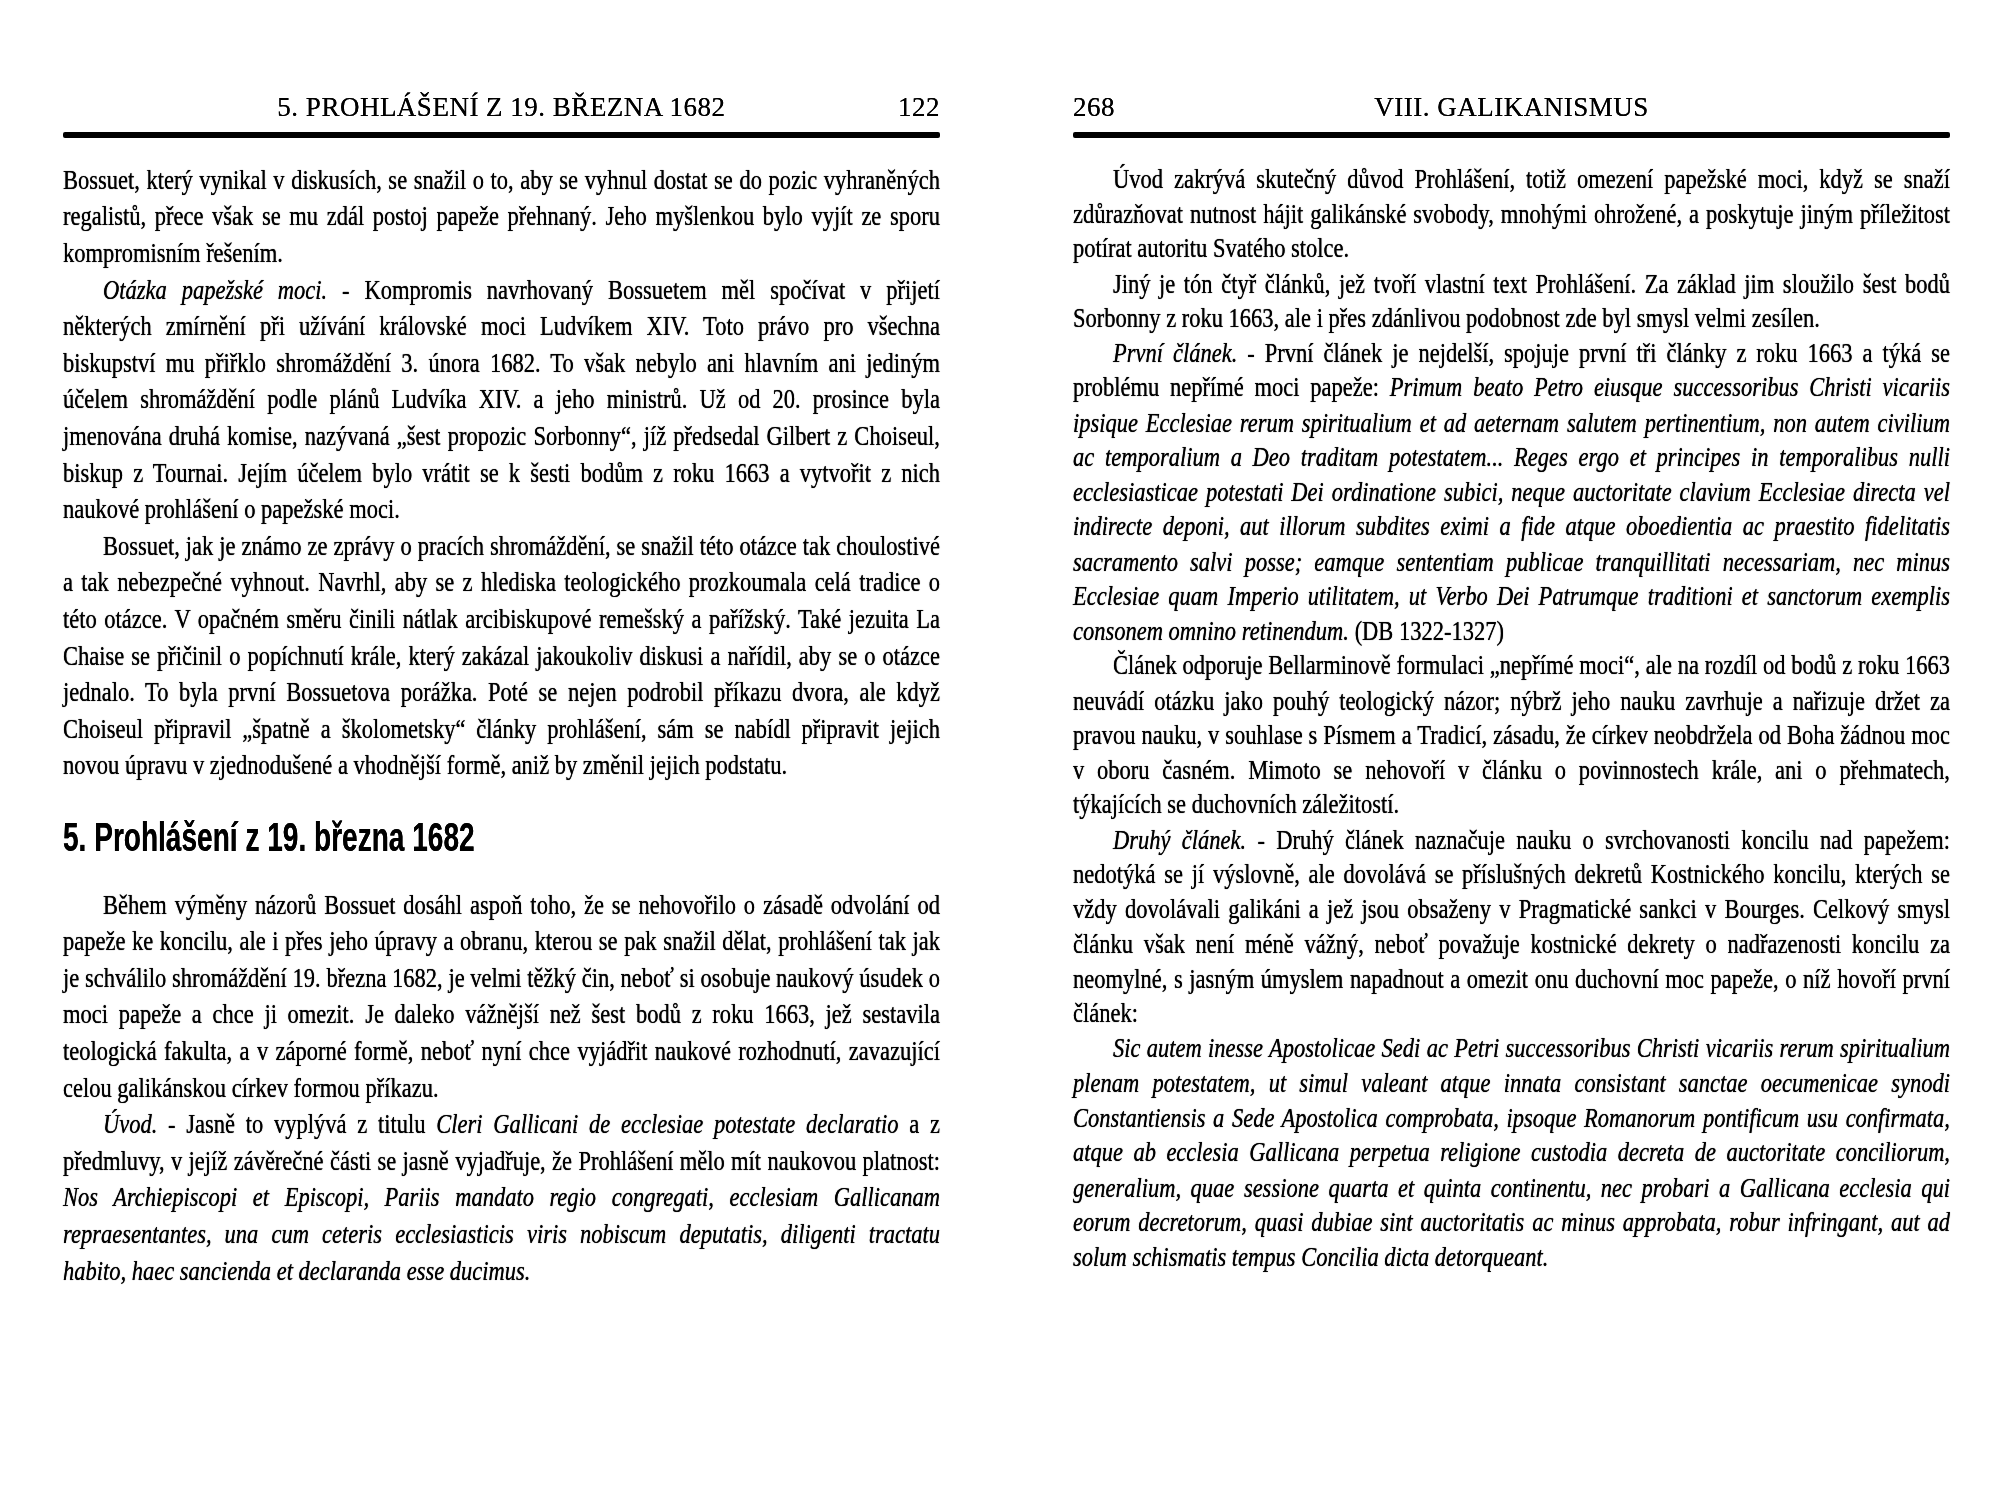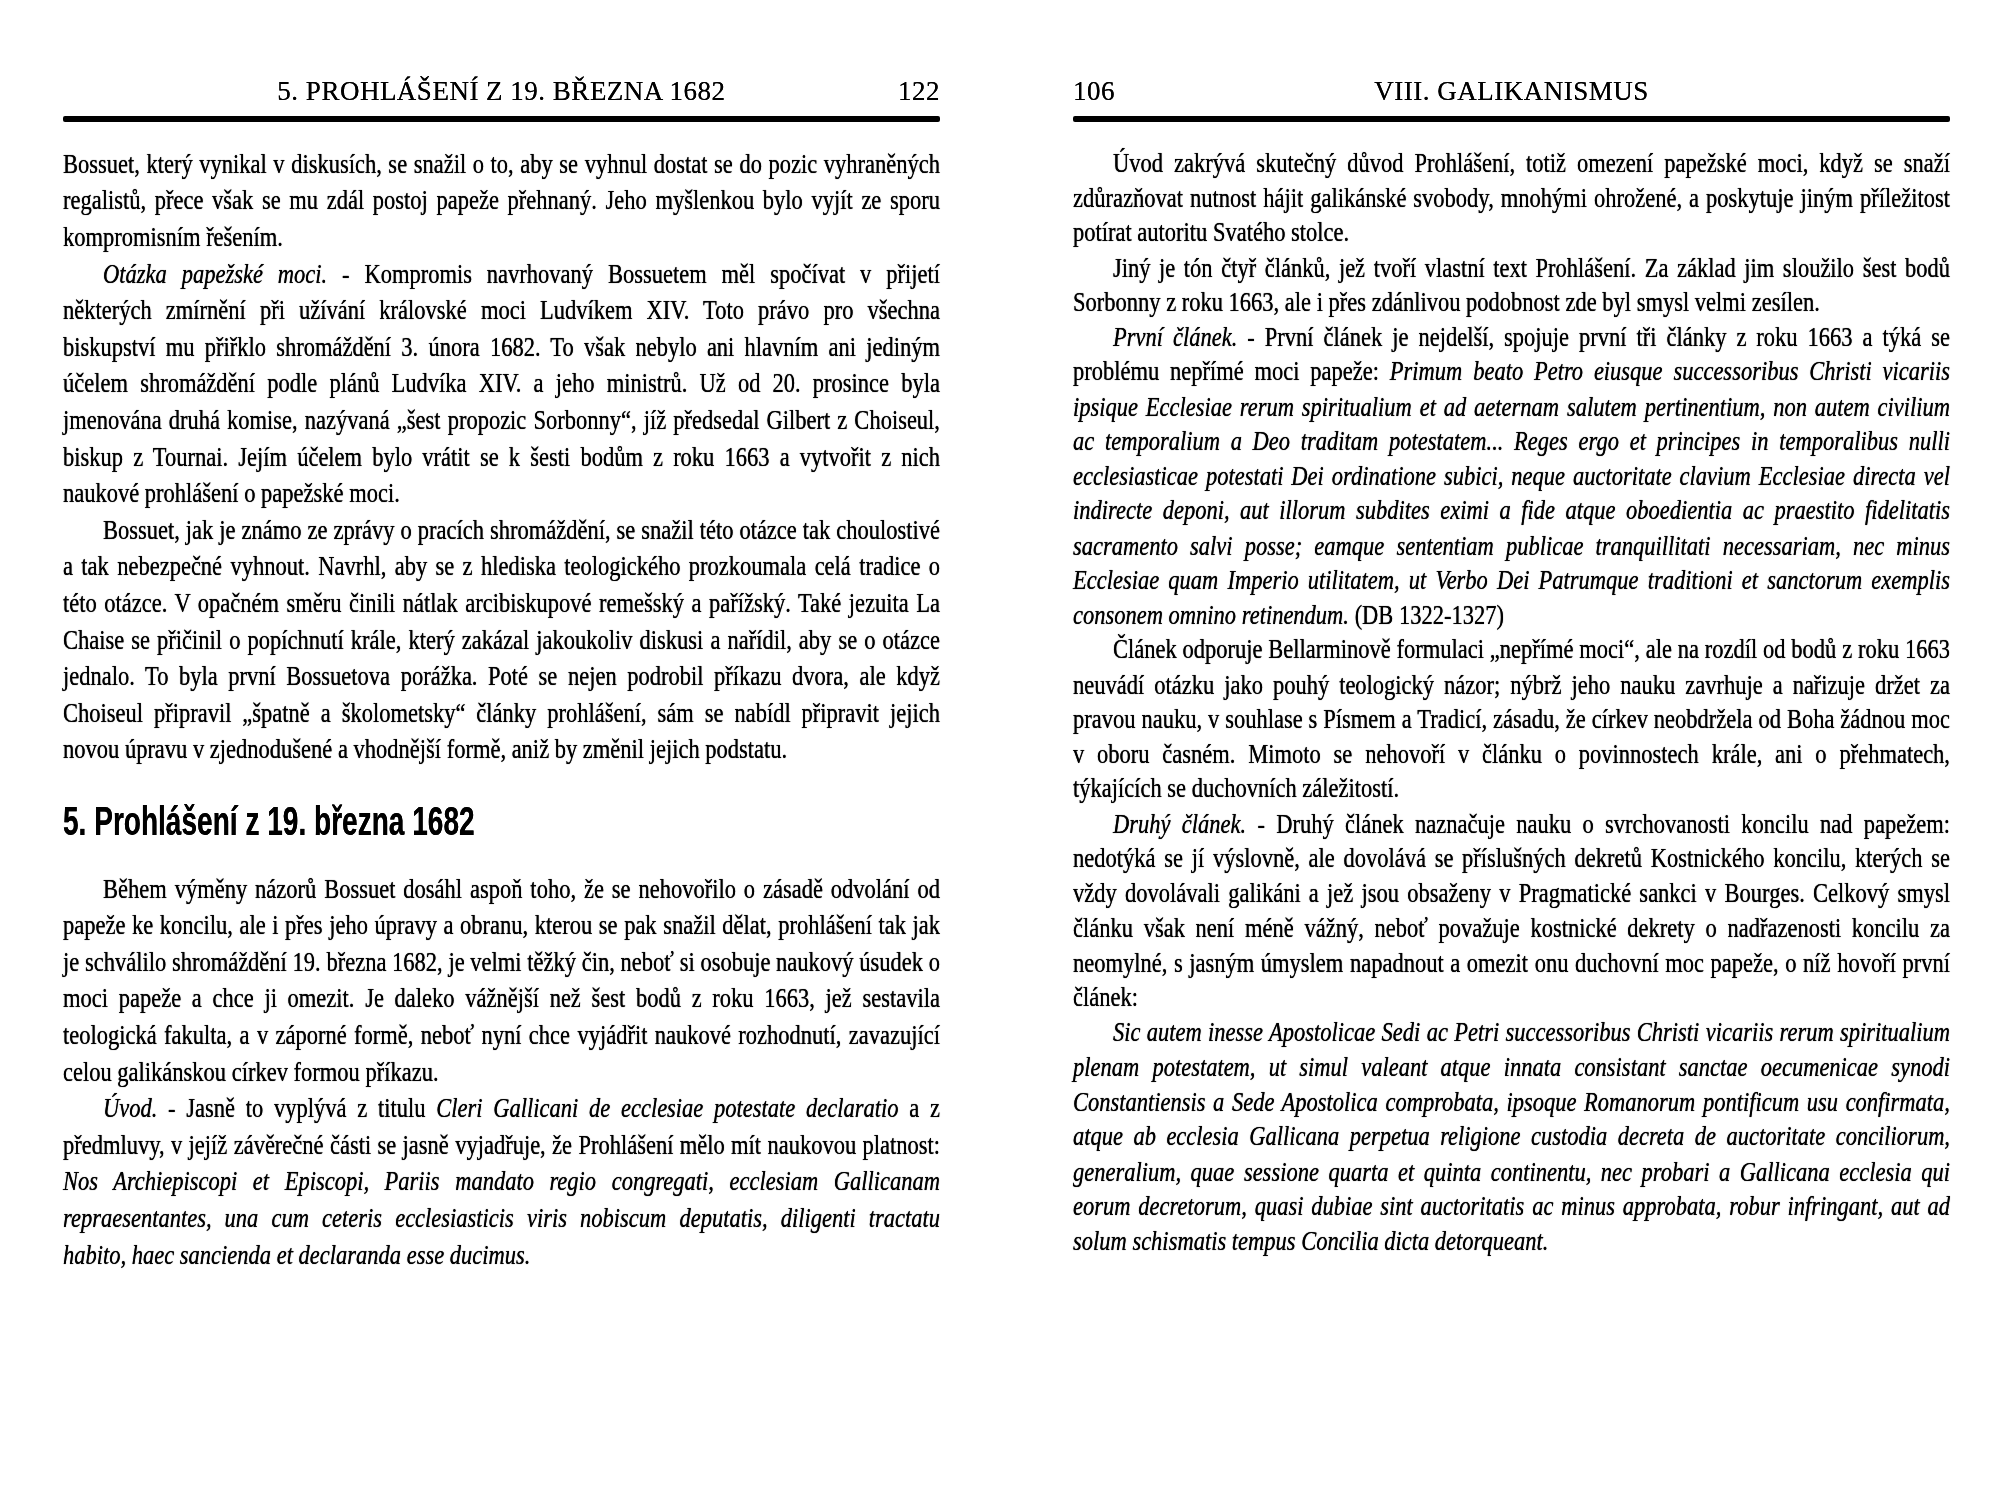--- a/index.html
+++ b/index.html
@@ -10,21 +10,21 @@
   .spread {
     position: relative;
     width: 2006px;
     height: 1500px;
     background: #ffffff;
     color: #000000;
     overflow: hidden;
   }
   .page {
     position: absolute;
-    top: 76px;
+    top: 92px;
     width: 877px;
   }
   .page-left  { left: 63px; }
   .page-right { left: 1073px; }
 
   .page-header {
     display: grid;
     grid-template-columns: 1fr auto 1fr;
     align-items: baseline;
     font-family: "Liberation Serif", "DejaVu Serif", serif;
@@ -96,21 +96,21 @@
         <p class="indent"><em>Otázka papežské moci.</em><span> - Kompromis navrhovaný Bossuetem měl spočívat v přijetí některých zmírnění při užívání královské moci Ludvíkem XIV. Toto právo pro všechna biskupství mu přiřklo shromáždění 3. února 1682. To však nebylo ani hlavním ani jediným účelem shromáždění podle plánů Ludvíka XIV. a jeho ministrů. Už od 20. prosince byla jmenována druhá komise, nazývaná „šest propozic Sorbonny“, jíž předsedal Gilbert z Choiseul, biskup z Tournai. Jejím účelem bylo vrátit se k šesti bodům z roku 1663 a vytvořit z nich naukové prohlášení o papežské moci.</span></p>
         <p class="indent"><span>Bossuet, jak je známo ze zprávy o pracích shromáždění, se snažil této otázce tak choulostivé a tak nebezpečné vyhnout. Navrhl, aby se z hlediska teologického prozkoumala celá tradice o této otázce. V opačném směru činili nátlak arcibiskupové remešský a pařížský. Také jezuita La Chaise se přičinil o popíchnutí krále, který zakázal jakoukoliv diskusi a nařídil, aby se o otázce jednalo. To byla první Bossuetova porážka. Poté se nejen podrobil příkazu dvora, ale když Choiseul připravil „špatně a školometsky“ články prohlášení, sám se nabídl připravit jejich novou úpravu v zjednodušené a vhodnější formě, aniž by změnil jejich podstatu.</span></p>
         <h2 class="heading">5. Prohlášení z 19. března 1682</h2>
         <p class="indent"><span>Během výměny názorů Bossuet dosáhl aspoň toho, že se nehovořilo o zásadě odvolání od papeže ke koncilu, ale i přes jeho úpravy a obranu, kterou se pak snažil dělat, prohlášení tak jak je schválilo shromáždění 19. března 1682, je velmi těžký čin, neboť si osobuje naukový úsudek o moci papeže a chce ji omezit. Je daleko vážnější než šest bodů z roku 1663, jež sestavila teologická fakulta, a v záporné formě, neboť nyní chce vyjádřit naukové rozhodnutí, zavazující celou galikánskou církev formou příkazu.</span></p>
         <p class="indent"><em>Úvod.</em><span> - Jasně to vyplývá z titulu </span><em>Cleri Gallicani de ecclesiae potestate declaratio</em><span> a z předmluvy, v jejíž závěrečné části se jasně vyjadřuje, že Prohlášení mělo mít naukovou platnost: </span><em>Nos Archiepiscopi et Episcopi, Pariis mandato regio congregati, ecclesiam Gallicanam repraesentantes, una cum ceteris ecclesiasticis viris nobiscum deputatis, diligenti tractatu habito, haec sancienda et declaranda esse ducimus.</em></p>
       </div>
   </section>
 
   <section class="page page-right">
     <header class="page-header">
-      <span class="slot-left">106</span>
+      <span class="slot-left">268</span>
       <span class="slot-center">VIII. GALIKANISMUS</span>
       <span class="slot-right"></span>
     </header>
     <div class="header-rule"></div>
     <div class="page-body">
         <p class="indent"><span>Úvod zakrývá skutečný důvod Prohlášení, totiž omezení papežské moci, když se snaží zdůrazňovat nutnost hájit galikánské svobody, mnohými ohrožené, a poskytuje jiným příležitost potírat autoritu Svatého stolce.</span></p>
         <p class="indent"><span>Jiný je tón čtyř článků, jež tvoří vlastní text Prohlášení. Za základ jim sloužilo šest bodů Sorbonny z roku 1663, ale i přes zdánlivou podobnost zde byl smysl velmi zesílen.</span></p>
         <p class="indent"><em>První článek.</em><span> - První článek je nejdelší, spojuje první tři články z roku 1663 a týká se problému nepřímé moci papeže: </span><em>Primum beato Petro eiusque successoribus Christi vicariis ipsique Ecclesiae rerum spiritualium et ad aeternam salutem pertinentium, non autem civilium ac temporalium a Deo traditam potestatem... Reges ergo et principes in temporalibus nulli ecclesiasticae potestati Dei ordinatione subici, neque auctoritate clavium Ecclesiae directa vel indirecte deponi, aut illorum subdites eximi a fide atque oboedientia ac praestito fidelitatis sacramento salvi posse; eamque sententiam publicae tranquillitati necessariam, nec minus Ecclesiae quam Imperio utilitatem, ut Verbo Dei Patrumque traditioni et sanctorum exemplis consonem omnino retinendum.</em><span> (DB 1322-1327)</span></p>
         <p class="indent"><span>Článek odporuje Bellarminově formulaci „nepřímé moci“, ale na rozdíl od bodů z roku 1663 neuvádí otázku jako pouhý teologický názor; nýbrž jeho nauku zavrhuje a nařizuje držet za pravou nauku, v souhlase s Písmem a Tradicí, zásadu, že církev neobdržela od Boha žádnou moc v oboru časném. Mimoto se nehovoří v článku o povinnostech krále, ani o přehmatech, týkajících se duchovních záležitostí.</span></p>
         <p class="indent"><em>Druhý článek.</em><span> - Druhý článek naznačuje nauku o svrchovanosti koncilu nad papežem: nedotýká se jí výslovně, ale dovolává se příslušných dekretů Kostnického koncilu, kterých se vždy dovolávali galikáni a jež jsou obsaženy v Pragmatické sankci v Bourges. Celkový smysl článku však není méně vážný, neboť považuje kostnické dekrety o nadřazenosti koncilu za neomylné, s jasným úmyslem napadnout a omezit onu duchovní moc papeže, o níž hovoří první článek:</span></p>

